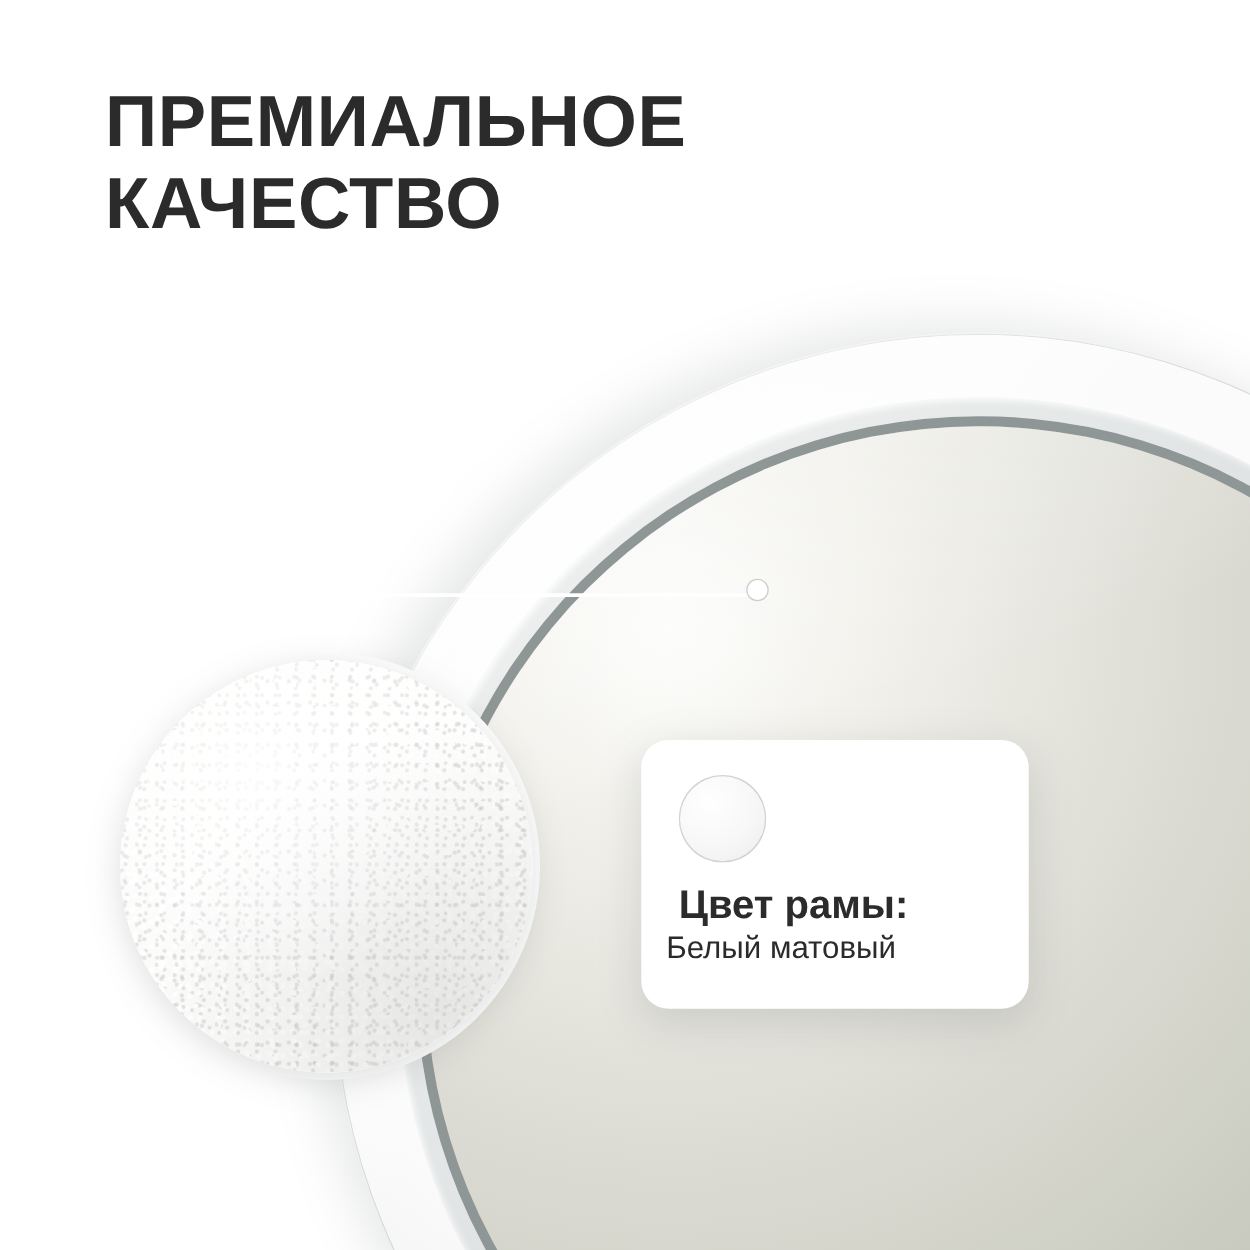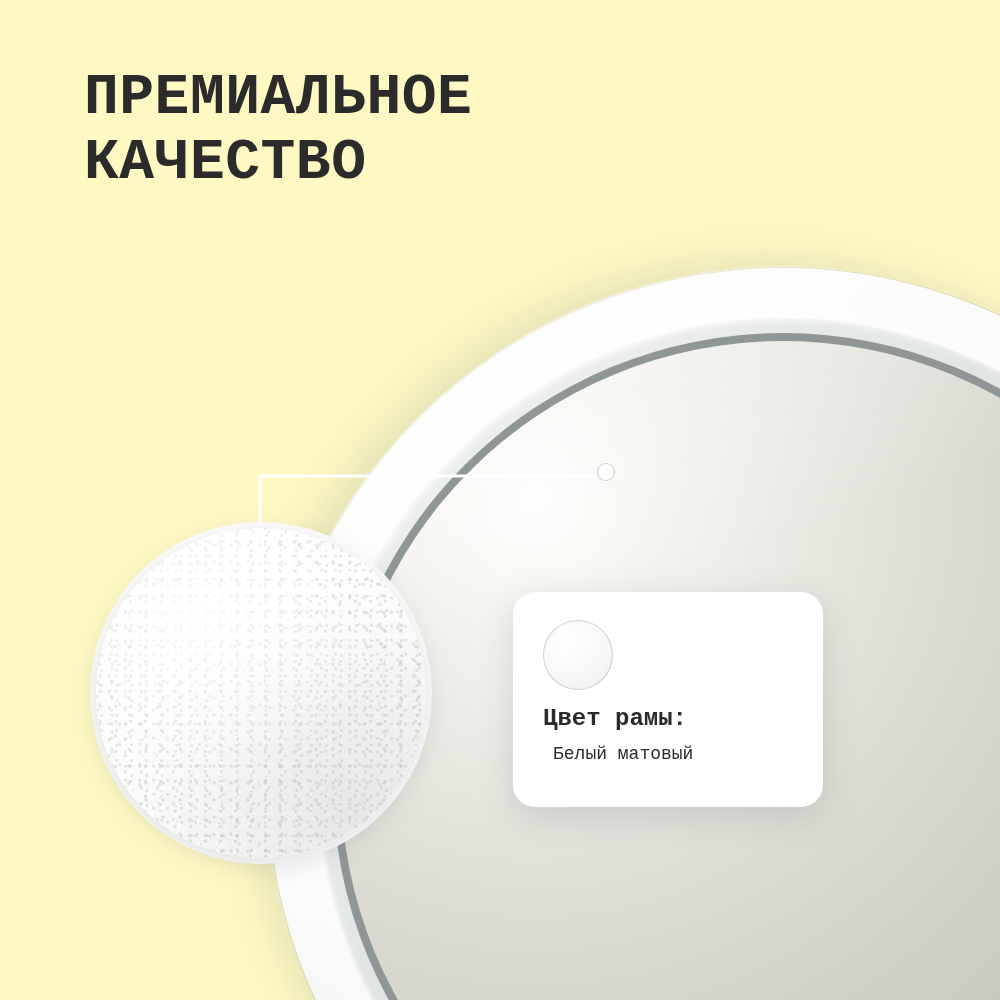--- a/index.html
+++ b/index.html
@@ -10,23 +10,22 @@
     width: 1000px;
     height: 1000px;
     overflow: hidden;
     font-family: "Liberation Sans", sans-serif;
     background: #e8e8e8;
   }
   .stage {
     position: relative;
     width: 1000px;
     height: 1000px;
-    background: #fef9c3;
-    overflow: hidden;
-    font-family: Liberation Mono, monospace;
+    background: #ffffff;
+    overflow: hidden;
   }
 
   
   .mirror-wrap {
     position: absolute;
     left: 0; top: 0;
     width: 1000px; height: 1000px;
     overflow: hidden;
   }
   
@@ -205,29 +204,29 @@
     width: 70px;
     height: 70px;
     border-radius: 50%;
     background: radial-gradient(circle at 35% 30%, #ffffff 0%, #f7f7f7 55%, #ececec 100%);
     box-shadow: inset 0 0 0 1px rgba(205,205,205,0.9);
   }
   .color-card .label {
     position: absolute;
     left: 30px;
     top: 113px;
-    font-size: 24px;
+    font-size: 32px;
     font-weight: 700;
     color: #2b2b2b;
   }
   .color-card .value {
     position: absolute;
-    left: 40px;
+    left: 20px;
     top: 152px;
-    font-size: 18px;
+    font-size: 25px;
     font-weight: 400;
     color: #2b2b2b;
   }
 </style>
 </head>
 <body>
 
 <div class="stage">
 
   <div class="mirror-wrap">

